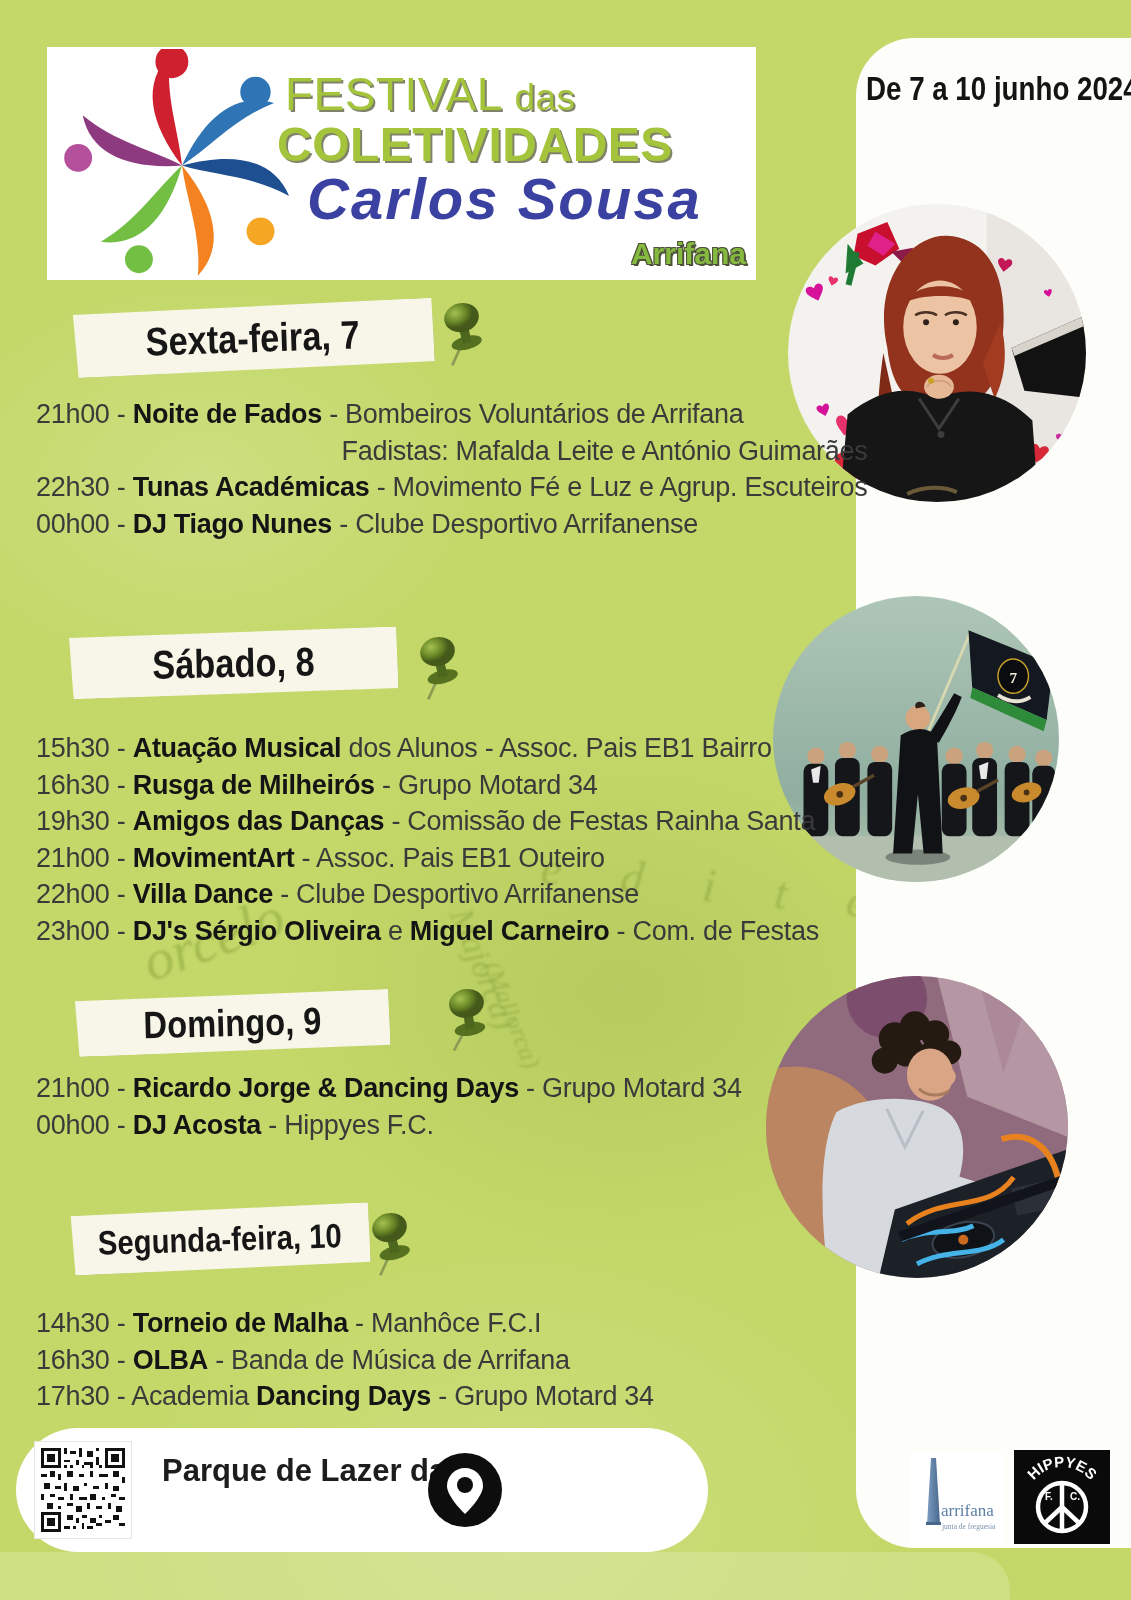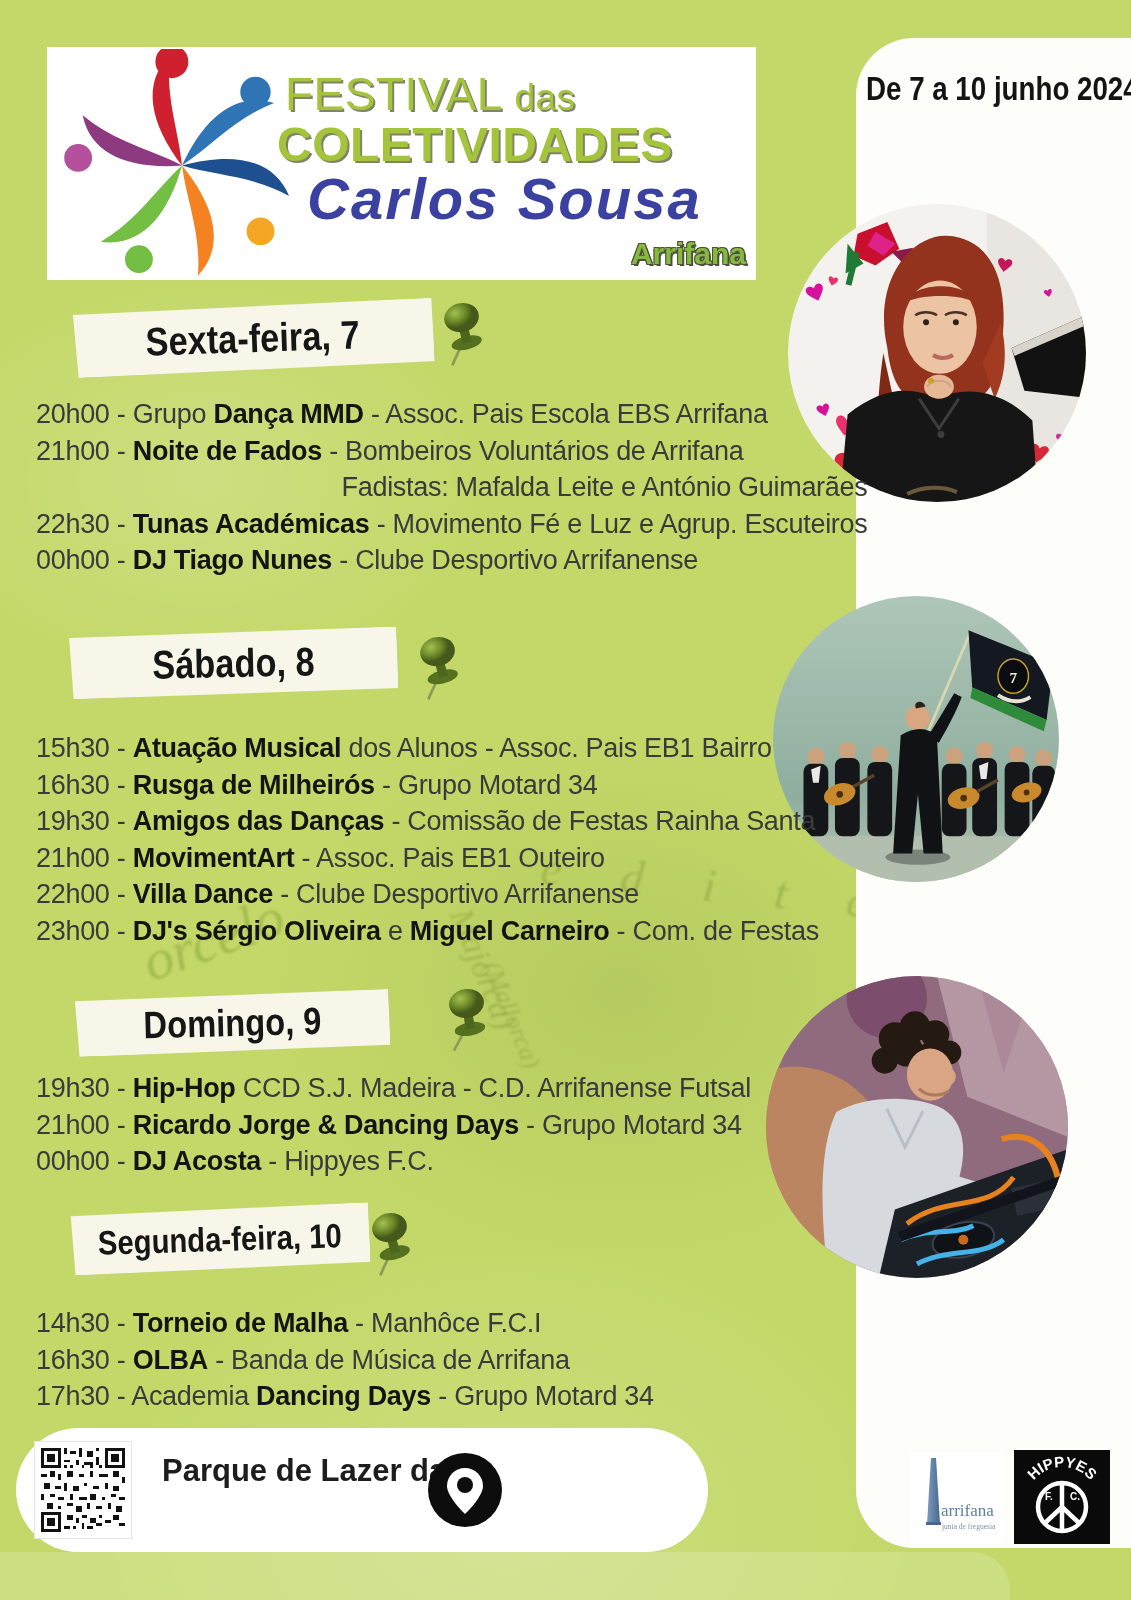--- a/index.html
+++ b/index.html
@@ -138,36 +138,34 @@
   <svg class="pin" viewBox="0 0 60 70" style="left:360px;top:1206px;" aria-hidden="true">
     <g transform="rotate(-14 30 35)">
       <line x1="12" y1="64" x2="27" y2="45" stroke="#8a9b55" stroke-width="2.6"></line>
       <ellipse cx="31" cy="46" rx="15" ry="6.5" fill="#55701f"></ellipse>
       <rect x="27" y="30" width="9" height="16" fill="#4d661d"></rect>
       <ellipse cx="32" cy="21" rx="17" ry="14" fill="url(#pg1)"></ellipse>
     </g>
   </svg>
 
   <div class="events" style="top:396px;">
-      <div class="ev"><span>20h00 - </span><span>Grupo </span><span class="b">Dança MMD</span><span> - Assoc. Pais Escola EBS Arrifana</span></div>
       <div class="ev"><span>21h00 - </span><span class="b">Noite de Fados</span><span> - Bombeiros Voluntários de Arrifana</span></div>
       <div class="ev indent"><span>Fadistas: Mafalda Leite e  António Guimarães</span></div>
       <div class="ev"><span>22h30 - </span><span class="b">Tunas Académicas</span><span> - Movimento Fé e Luz e Agrup. Escuteiros</span></div>
       <div class="ev"><span>00h00 - </span><span class="b">DJ Tiago Nunes</span><span> - Clube Desportivo Arrifanense</span></div>
     </div>
   <div class="events" style="top:730px;">
       <div class="ev"><span>15h30 - </span><span class="b">Atuação Musical</span><span> dos Alunos - Assoc. Pais EB1 Bairro</span></div>
       <div class="ev"><span>16h30 - </span><span class="b">Rusga de Milheirós</span><span> - Grupo Motard 34</span></div>
       <div class="ev"><span>19h30 - </span><span class="b">Amigos das Danças</span><span> - Comissão de Festas Rainha Santa</span></div>
       <div class="ev"><span>21h00 - </span><span class="b">MovimentArt</span><span> - Assoc. Pais EB1 Outeiro</span></div>
       <div class="ev"><span>22h00 - </span><span class="b">Villa Dance</span><span> - Clube Desportivo Arrifanense</span></div>
       <div class="ev"><span>23h00 - </span><span class="b">DJ's Sérgio Oliveira</span><span> e </span><span class="b">Miguel Carneiro</span><span> - Com. de Festas</span></div>
     </div>
   <div class="events" style="top:1070px;">
-      <div class="ev"><span>19h30 - </span><span class="b">Hip-Hop</span><span> CCD S.J. Madeira - C.D. Arrifanense Futsal</span></div>
       <div class="ev"><span>21h00 - </span><span class="b">Ricardo Jorge &amp; Dancing Days</span><span> - Grupo Motard 34</span></div>
       <div class="ev"><span>00h00 - </span><span class="b">DJ Acosta</span><span> - Hippyes F.C.</span></div>
     </div>
   <div class="events" style="top:1305px;">
       <div class="ev"><span>14h30 - </span><span class="b">Torneio de Malha</span><span> - Manhôce F.C.I</span></div>
       <div class="ev"><span>16h30 - </span><span class="b">OLBA</span><span> - Banda de Música de Arrifana</span></div>
       <div class="ev"><span>17h30 - </span><span>Academia </span><span class="b">Dancing Days</span><span> - Grupo Motard 34</span></div>
     </div>
 
   <div class="photo" style="left:788px;top:204px;width:298px;height:298px;">

